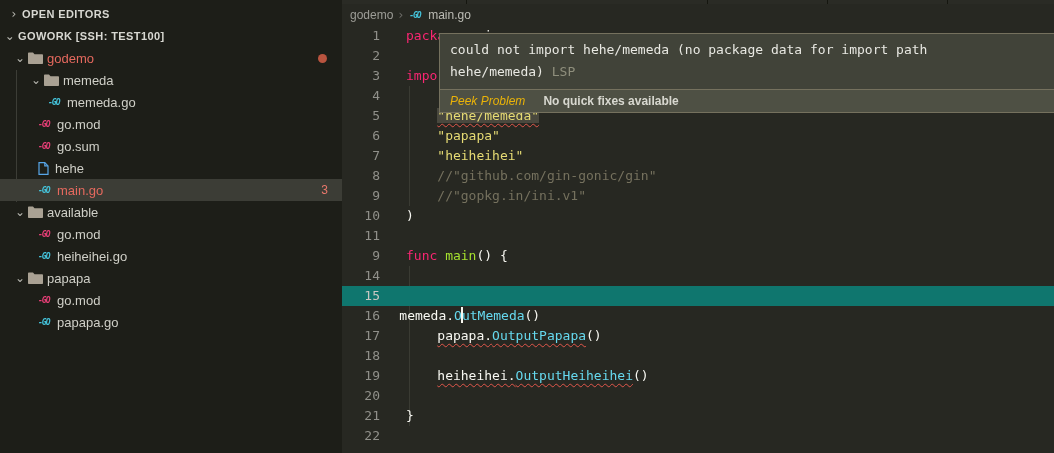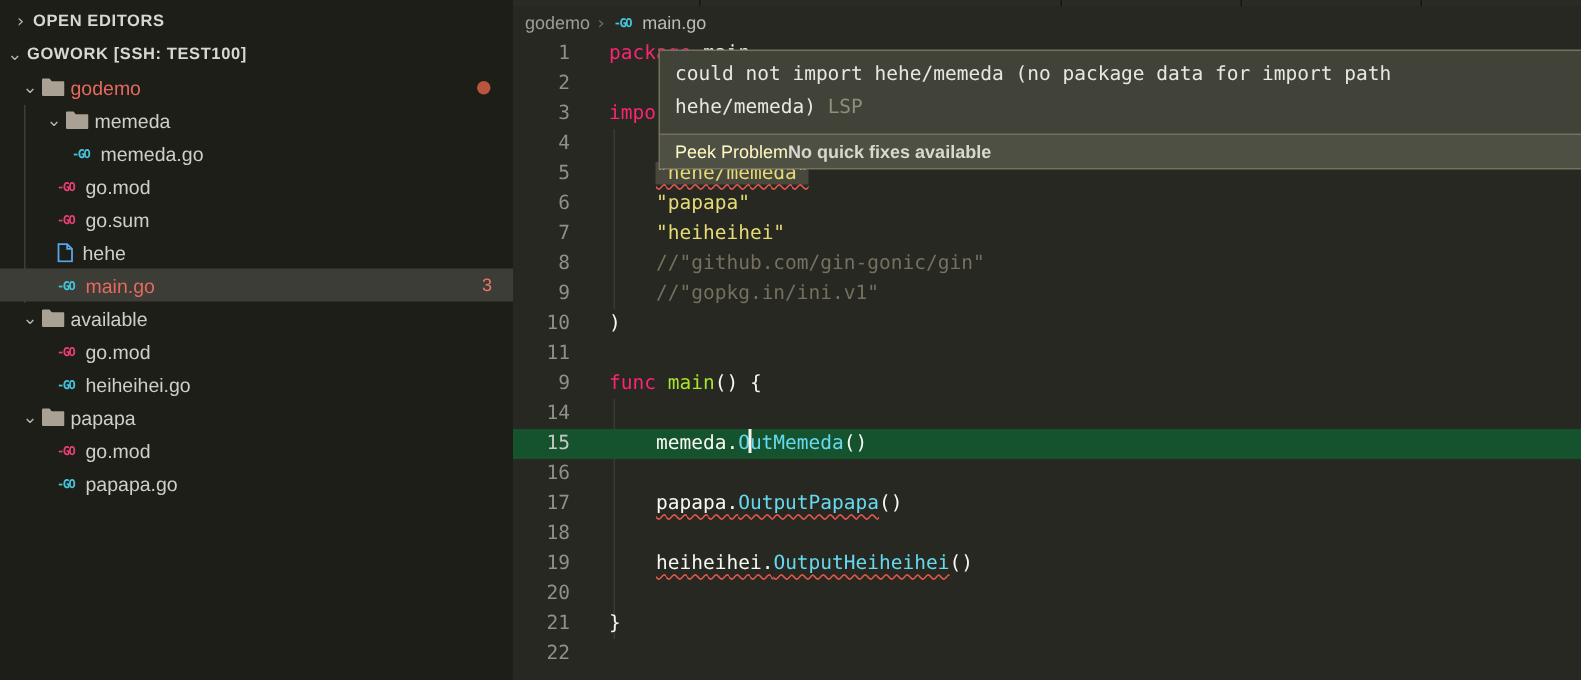--- a/index.html
+++ b/index.html
@@ -39,21 +39,21 @@
   .l3{padding-left:48px;}
   .chev2{
     width:16px;text-align:center;color:#b5b5ae;font-size:12px;
     font-family:"DejaVu Sans",sans-serif;flex:none;
   }
   .fold{width:19px;flex:none;display:flex;align-items:center;}
   .ficon{width:17px;flex:none;display:flex;align-items:center;}
   .goicon{
     flex:none;width:17px;margin-right:2px;
     font-family:"DejaVu Sans Mono",monospace;font-weight:bold;font-size:8px;
-    letter-spacing:-1px;
+    letter-spacing:-1px;font-style:italic;
   }
   .goicon.cyan{color:#45c5dd;}
   .goicon.pink{color:#e93f77;}
   .tlabel{color:#cfcfc7;}
   .tlabel.err{color:#e5695e;}
   .dot{
     margin-left:auto;margin-right:15px;flex:none;
     width:9px;height:9px;border-radius:50%;background:#b9543f;
   }
   .badge{margin-left:auto;margin-right:14px;color:#e8776b;font-size:12px;}
@@ -75,21 +75,21 @@
   .breadcrumb .bc-sep{margin:0 5px;color:#6d6d68;font-family:"DejaVu Sans",sans-serif;}
   .breadcrumb .goicon{width:16px;margin:0 3px 0 1px;}
   .breadcrumb .bc-file{color:#bcbcb5;}
   .bc-item{cursor:pointer;}
 
   .code{
     position:absolute;left:0;top:26px;right:0;bottom:0;
     font-family:"DejaVu Sans Mono",monospace;font-size:13px;z-index:1;
   }
   .cline{height:20px;line-height:20px;display:flex;white-space:pre;}
-  .cline.cur{background:#14532d;}
+  .cline.cur{background:#0f766e;flex-direction:column;}
   .lnum{
     width:38px;flex:none;text-align:right;color:#90908a;
     font-size:13px;
   }
   .cline.cur .lnum{color:#c8c8c2;}
   .ctext{padding-left:26px;}
   .kw{color:#f92672;}
   .fn{color:#a6e22e;}
   .str{color:#e6db74;}
   .com{color:#75715e;}
@@ -117,21 +117,21 @@
   .hover-msg{
     background:#414339;padding:5px 0 6px 10px;
     font-family:"DejaVu Sans Mono",monospace;font-size:13px;line-height:22px;
     color:#e8e8e2;
   }
   .hover-msg .lsp{color:#8f8f7d;text-align:center;}
   .hover-actions{
     background:#4e5044;border-top:1px solid #75715e;
     padding:4px 10px;font-size:12px;display:flex;align-items:center;
   }
-  .hover-actions .peek{color:#fef9c3;cursor:pointer;}
+  .hover-actions .peek{color:#eab308;cursor:pointer;margin-right:18px;font-style:italic;}
   .hover-actions .nofix{color:#d8d8d0;font-weight:bold;}
 </style>
 </head>
 <body>
 
 <div class="app">
 
   <aside class="sidebar">
     <div class="section-header sh-open">
       <span class="chev">›</span>

